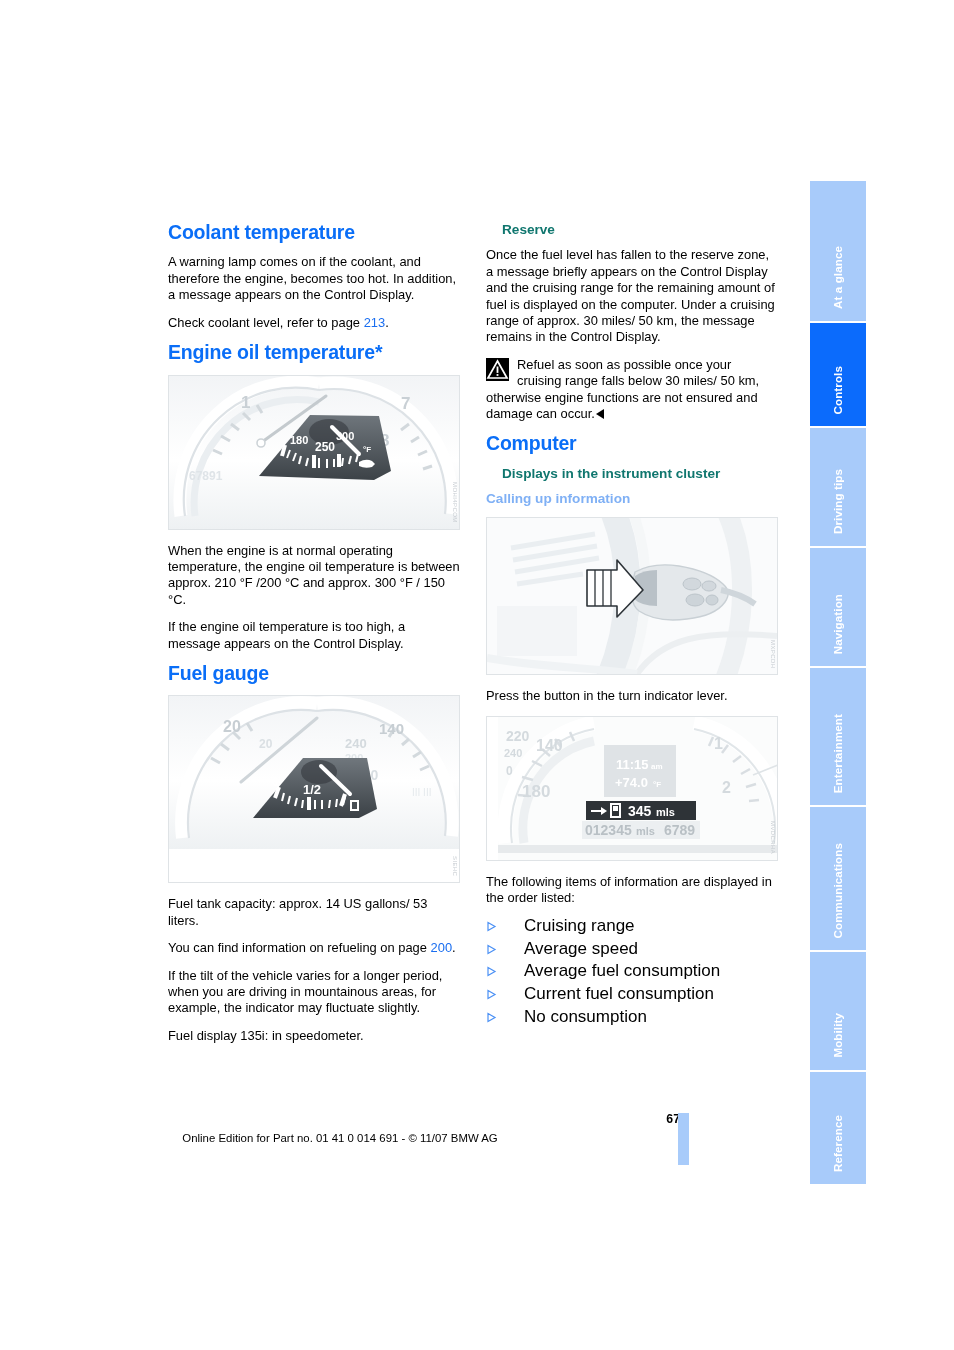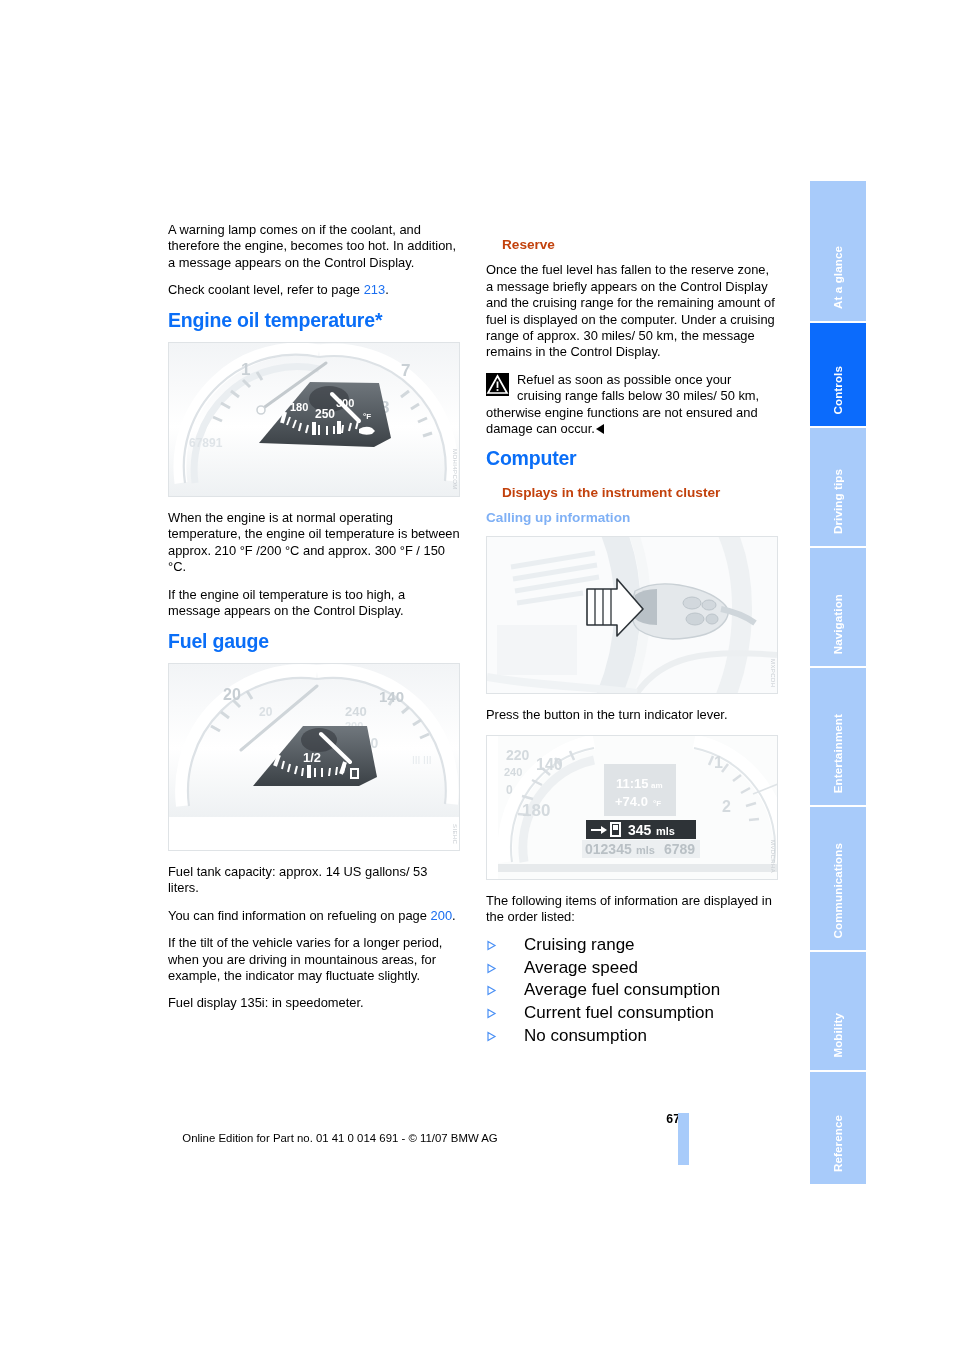--- a/index.html
+++ b/index.html
@@ -34,22 +34,22 @@
     font-size: 19.5px;
     font-weight: bold;
     color: #0a6ef7;
     margin: 0 0 11px 0;
     letter-spacing: -0.2px;
     line-height: 1.1;
   }
   h2.sub-title {
     font-size: 13.6px;
     font-weight: bold;
-    color: #c2410c;
-    margin: 15px 0 9px 0;
+    color: #0f766e;
+    margin: 0 0 9px 0;
     line-height: 1.2;
     padding-left: 16px;
   }
   h3.sub-sub-title {
     font-size: 13.6px;
     font-weight: bold;
     color: #7fb0f5;
     margin: 0 0 10px 0;
     line-height: 1.2;
   }
@@ -195,20 +195,21 @@
     background: #a8cbfa;
   }
 </style>
 </head>
 <body>
 
 <div class="page">
 
   <div class="col col-left">
 
+    <h1 class="sec-title">Coolant temperature</h1>
 
     <p class="body">A warning lamp comes on if the coolant, and therefore the engine, becomes too hot. In addition, a message appears on the Control Display.</p>
 
     <p class="body"><span>Check coolant level, refer to page </span><span class="pref">213</span><span>.</span></p>
 
     <h1 class="sec-title gap-before-h1">Engine oil temperature*</h1>
 
     <div class="fig" style="height:155px;">
       <svg width="290" height="153" viewBox="0 0 290 153">
         <defs>

